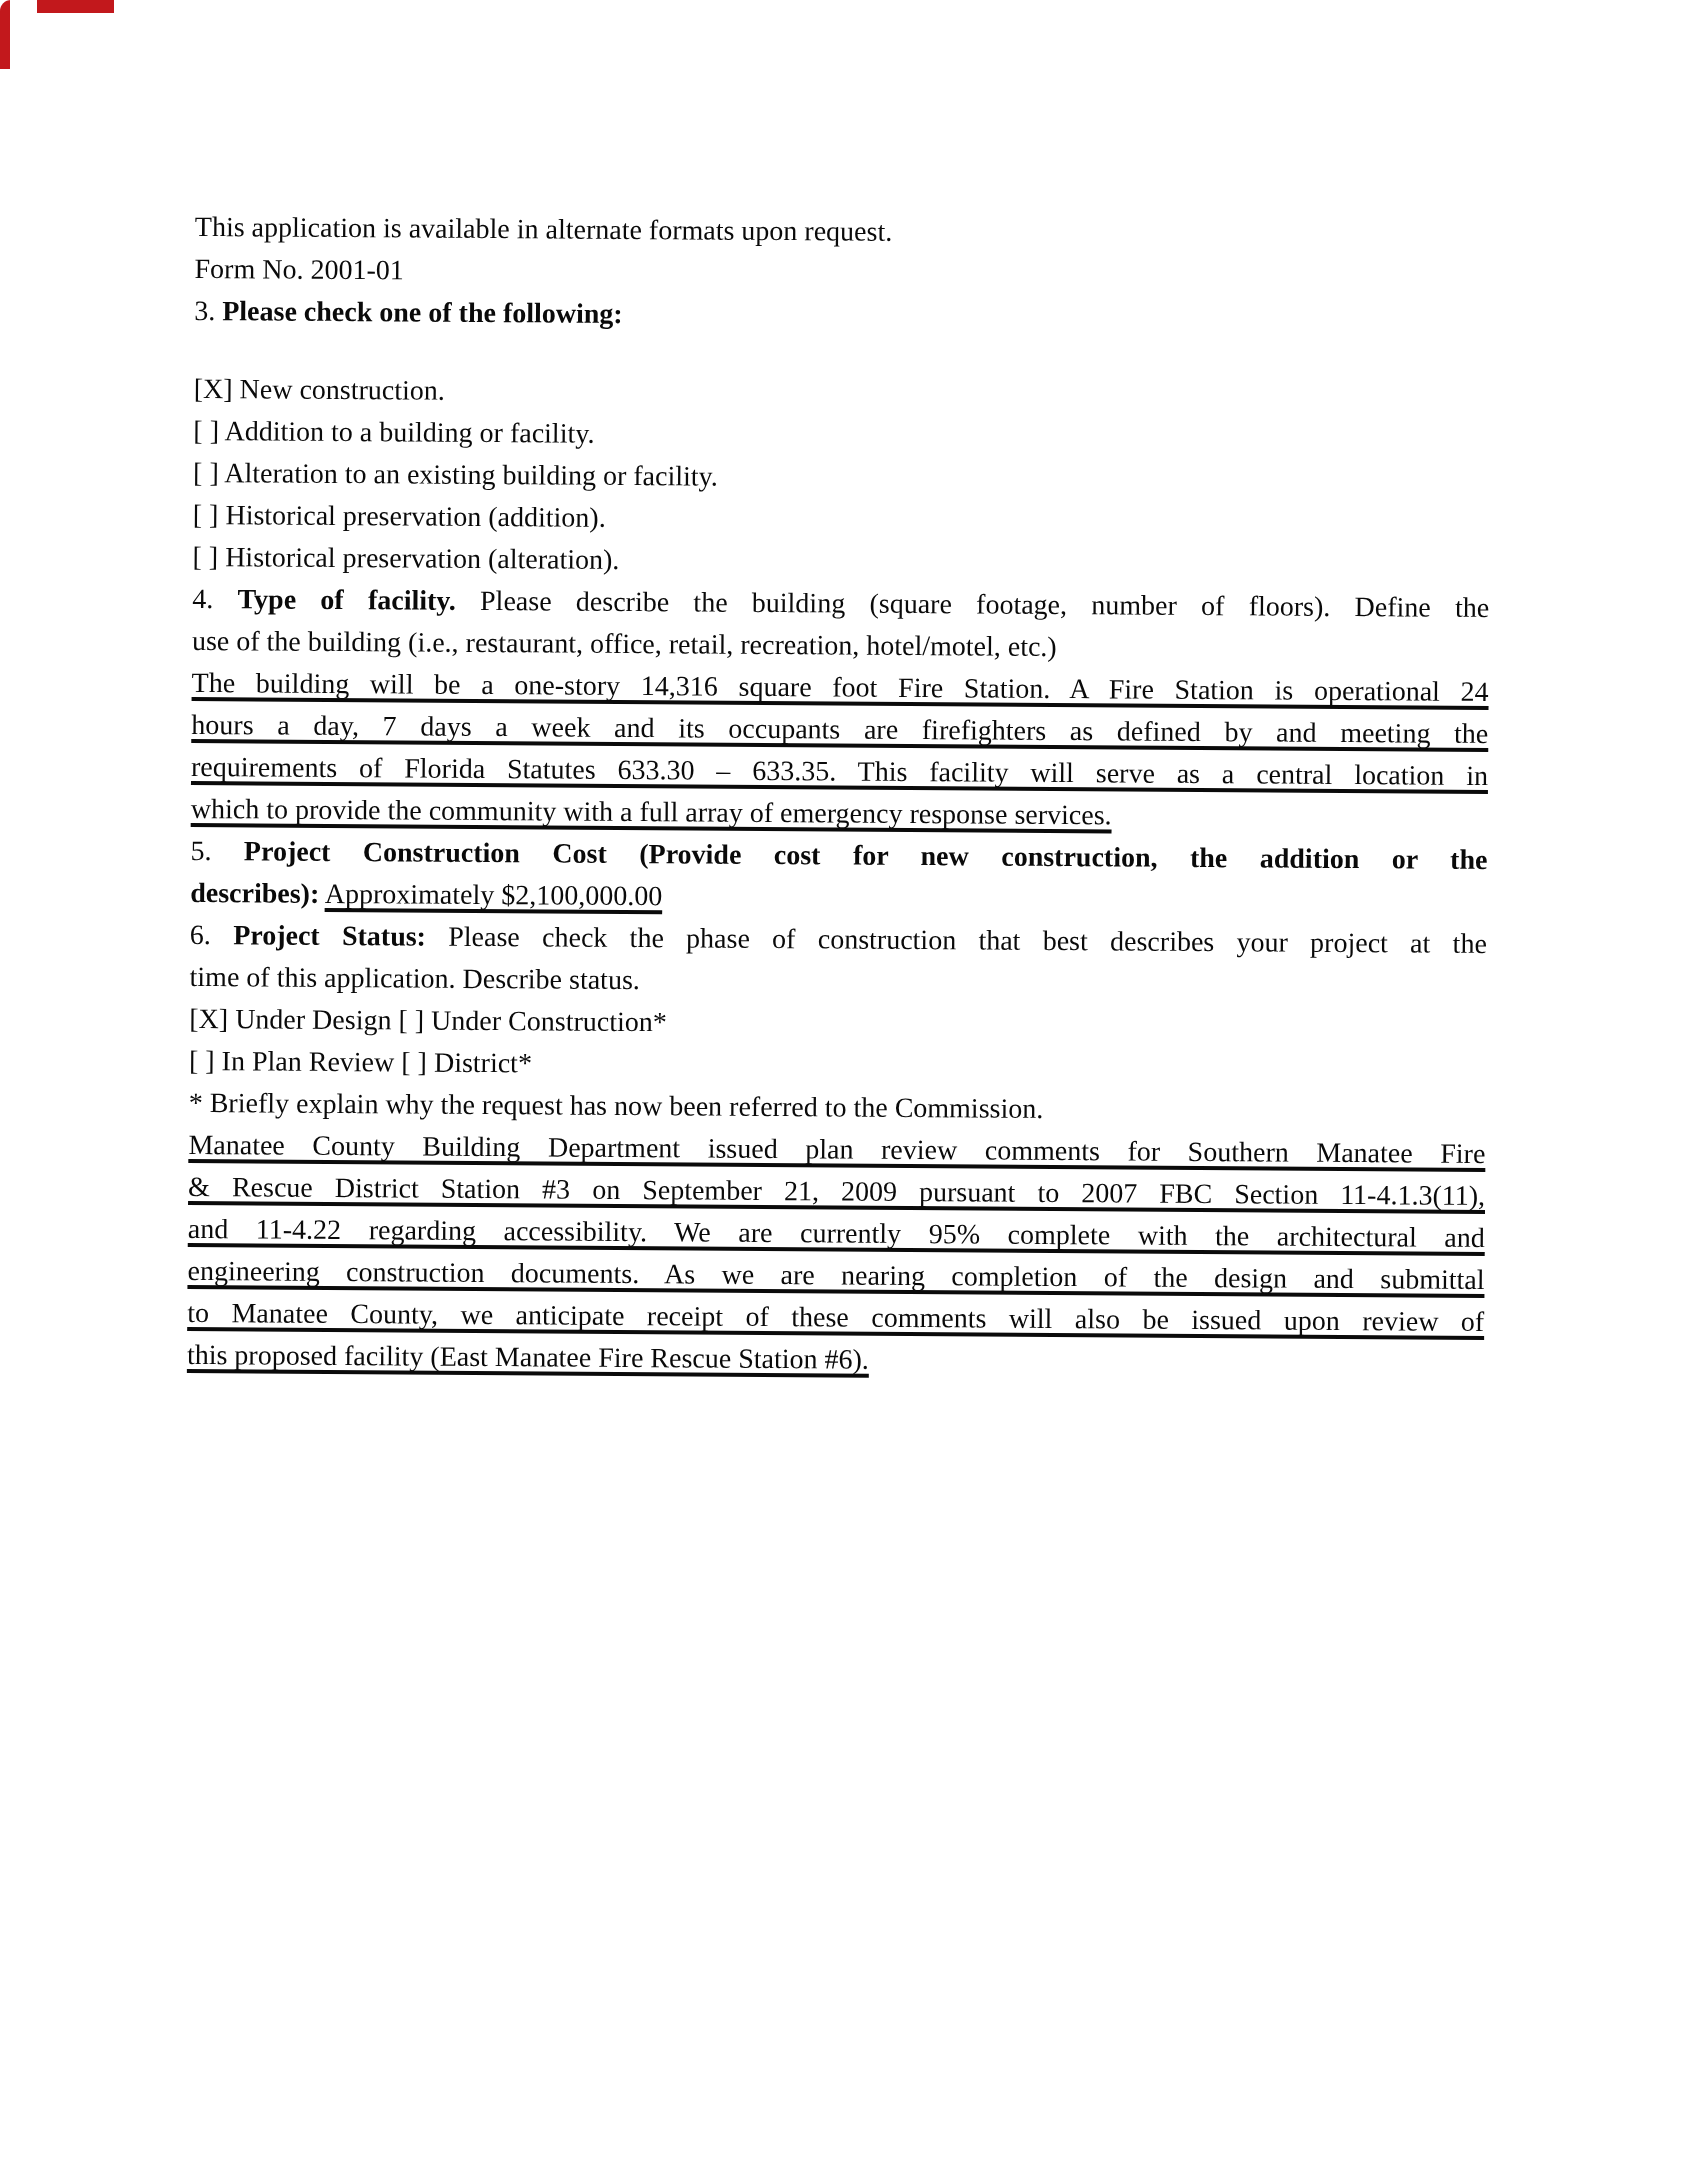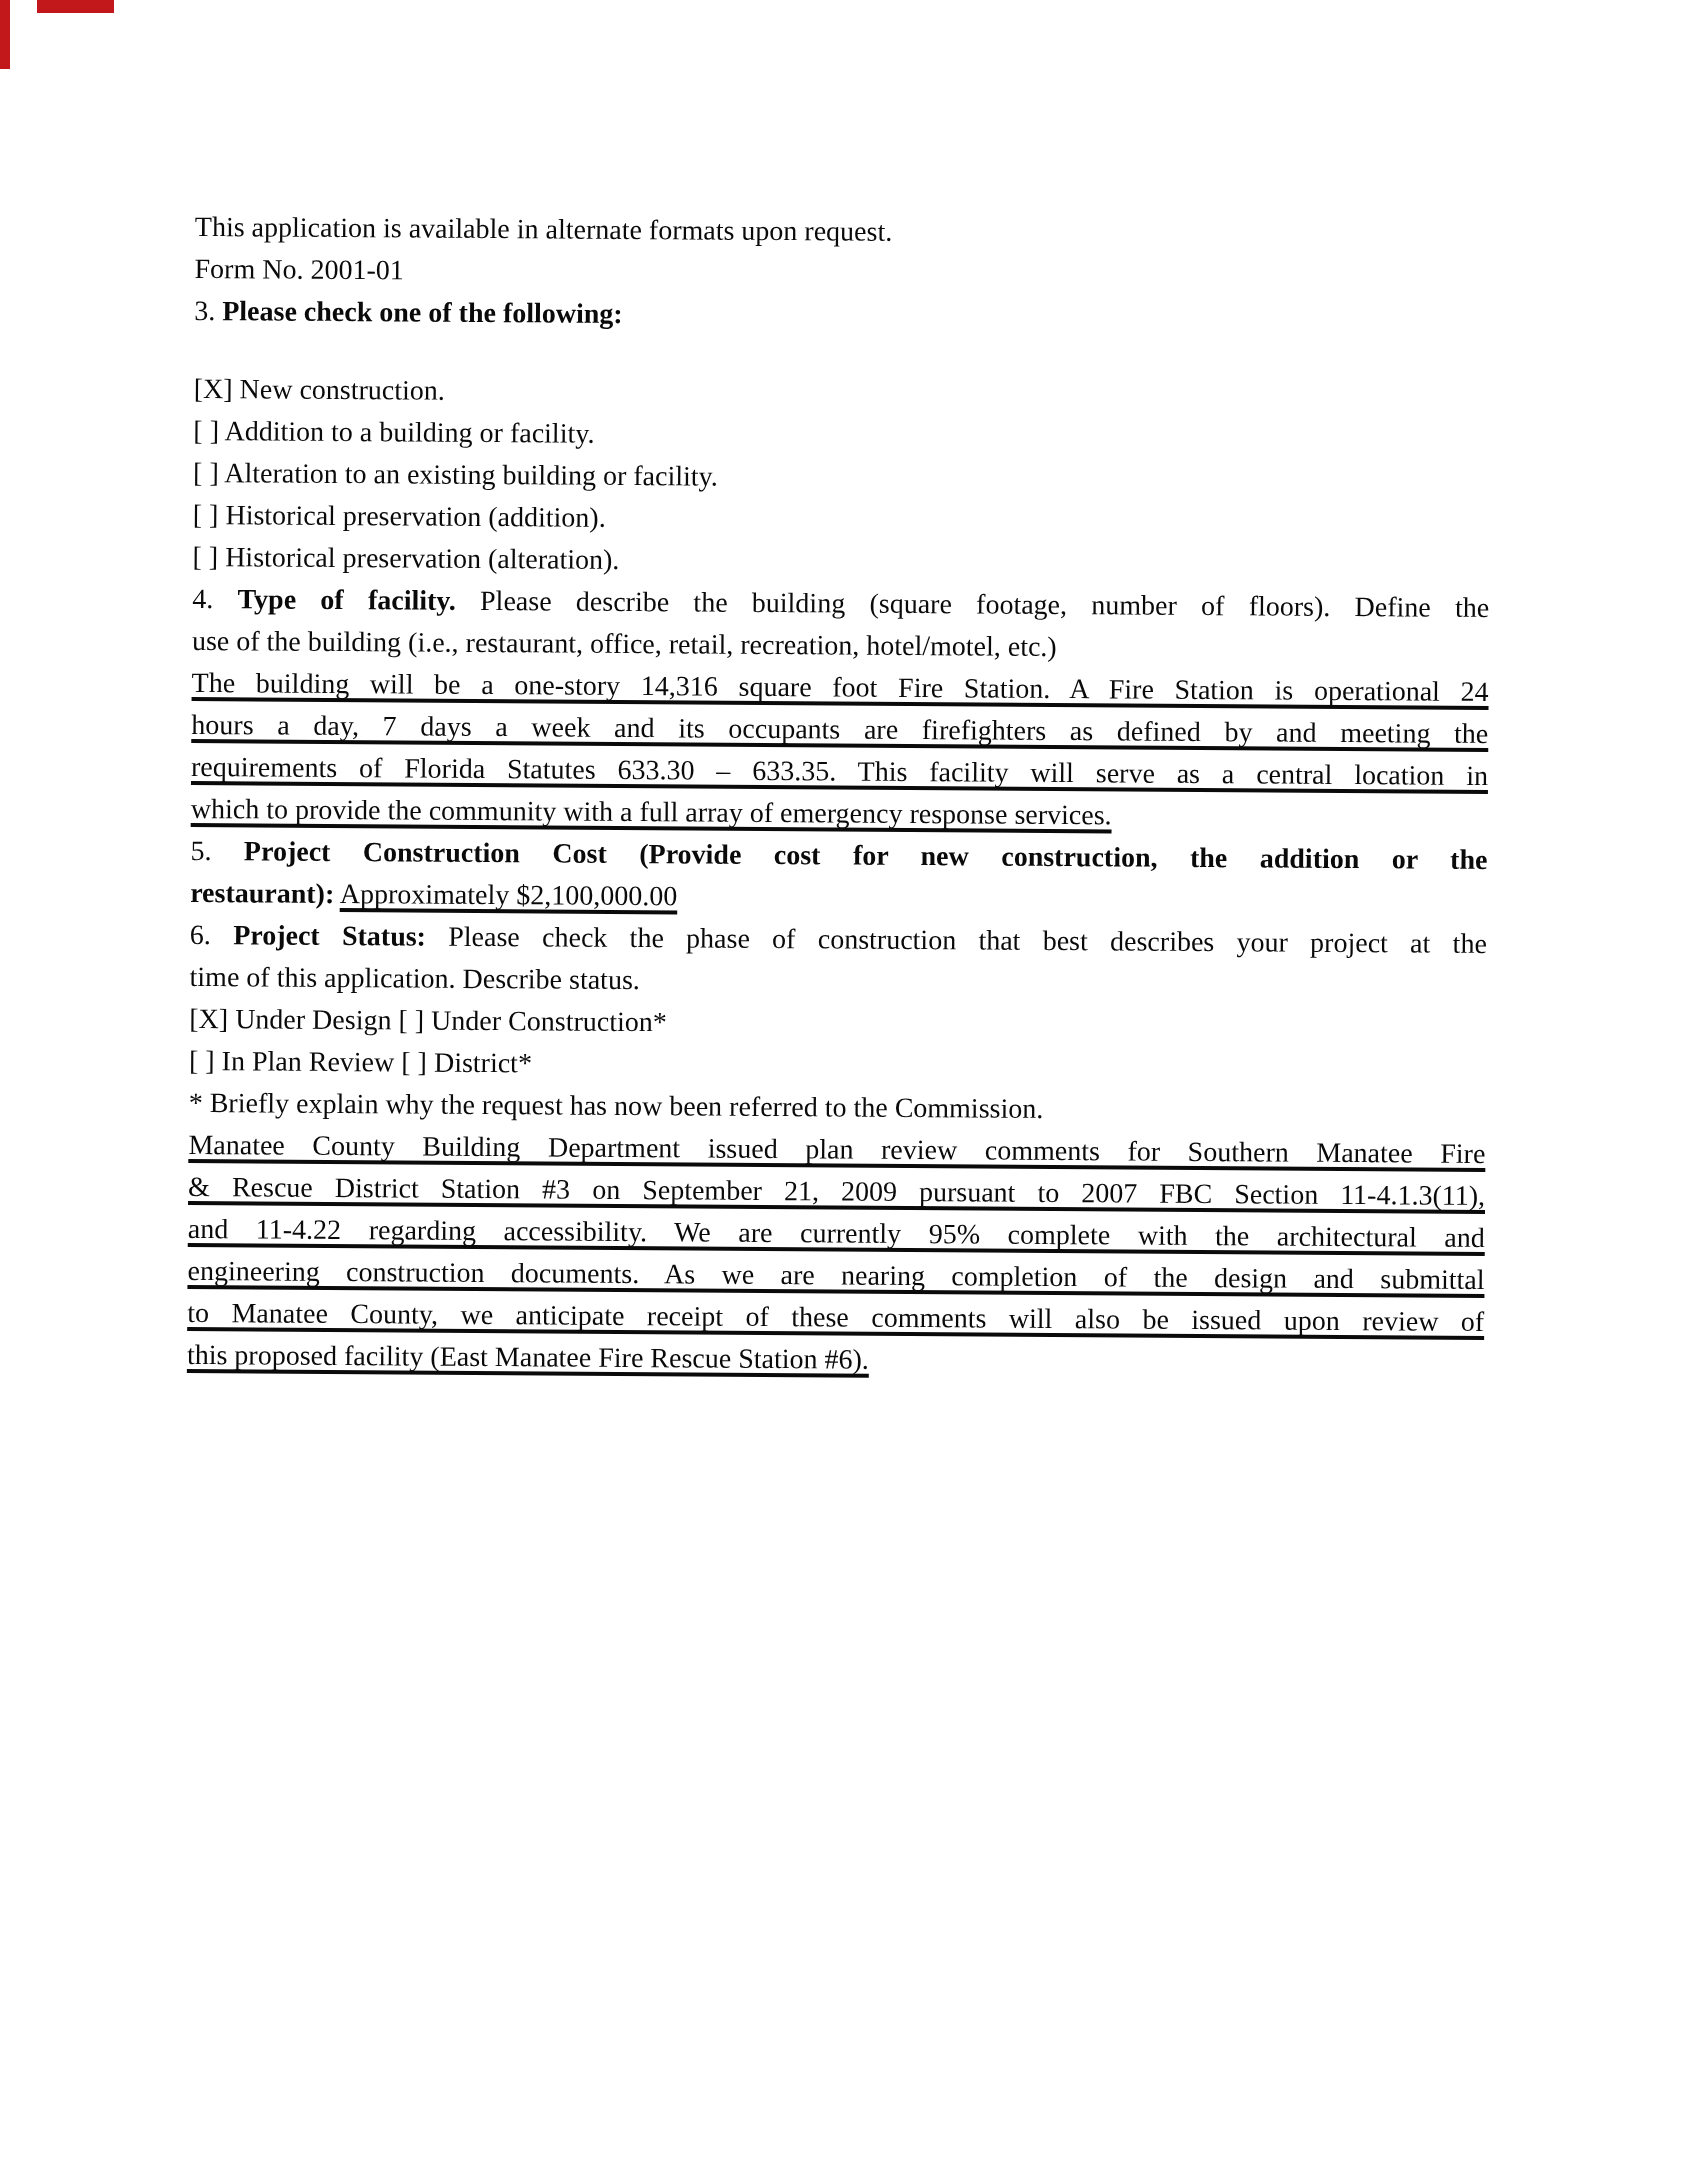--- a/index.html
+++ b/index.html
@@ -4,20 +4,21 @@
 <style>
   html, body { margin: 0; padding: 0; background: #ffffff; }
   .page {
     position: relative;
     width: 1687px;
     height: 2183px;
     background: #ffffff;
     overflow: hidden;
     font-family: "Liberation Serif", "DejaVu Serif", serif;
     color: #0a0a0a;
+    border-radius: 11px;
   }
   
   .scan-mark { position: absolute; }
   .mark-v { left: 0; top: 0; width: 10px; height: 69px; }
   .mark-h { left: 37px; top: 0; width: 77px; height: 13.2px; }
 
   
   .content {
     position: absolute;
     left: 195px;
@@ -112,21 +113,21 @@
       <div class="jline" data-name="answer-line"><span class="u" data-name="section4-answer-line3">requirements of Florida Statutes 633.30 – 633.35.  This facility will serve as a central location in</span></div>
       <div class="line" data-name="answer-line"><span class="u" data-name="section4-answer-line4">which to provide the community with a full array of emergency response services.</span></div>
     </div>
 
     <div data-name="section5-prompt">
       <div class="jline" data-name="section5-prompt-line1">
         <span data-name="section5-number">5.</span>
         <span class="b" data-name="section5-title">Project Construction Cost (Provide cost for new construction, the addition or the</span>
       </div>
       <div class="line" data-name="section5-prompt-line2">
-        <span class="b" data-name="section5-title-cont">restaurant):</span>
+        <span class="b" data-name="section5-title-cont">describes):</span>
         <span class="u" data-name="section5-answer">Approximately $2,100,000.00</span>
       </div>
     </div>
 
     <div data-name="section6-prompt">
       <div class="jline" data-name="section6-prompt-line1">
         <span data-name="section6-number">6.</span>
         <span class="b" data-name="section6-title">Project Status:</span>
         <span data-name="section6-prompt-rest">Please check the phase of construction that best describes your project at the</span>
       </div>

